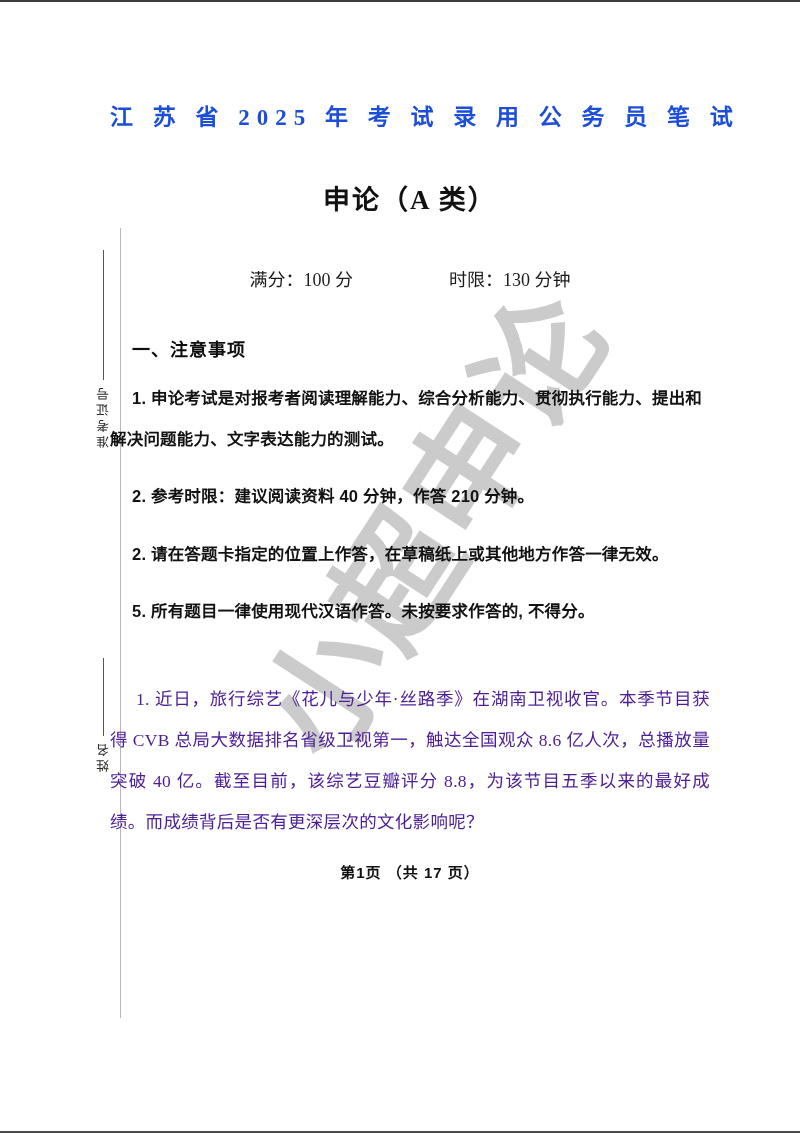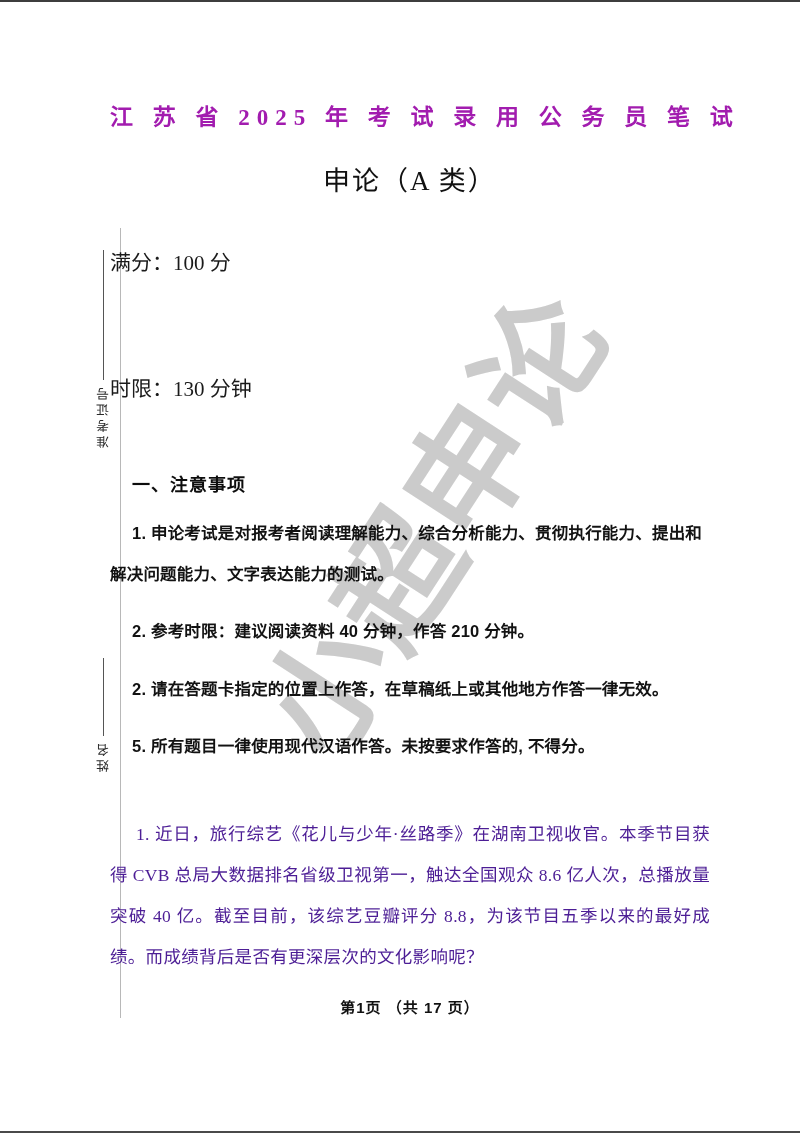--- a/index.html
+++ b/index.html
@@ -108,53 +108,52 @@
     z-index: 2;
   }
 
   .doc-title {
     margin-top: 98px;
     text-align: center;
     font-family: "Liberation Serif", "DejaVu Serif", serif;
     font-size: 23px;
     font-weight: 700;
     letter-spacing: 7px;
-    color: #a21caf;
+    color: #1d4ed8;
     white-space: nowrap;
   }
 
   .doc-subtitle {
-    margin-top: 27px;
+    margin-top: 46px;
     text-align: center;
     font-size: 27px;
-    font-weight: 400;
+    font-weight: 700;
     letter-spacing: 2px;
     color: #111111;
   }
 
   .meta-row {
     margin-top: 48px;
     display: flex;
     justify-content: center;
     gap: 96px;
-    font-size: 21px;
+    font-size: 18px;
     color: #1a1a1a;
-    flex-direction: column;
   }
 
   .section-heading {
     font-family: "Liberation Sans", "DejaVu Sans", sans-serif;
     font-size: 18px;
     font-weight: 700;
     color: #0d0d0d;
     letter-spacing: 1px;
     margin-left: 22px;
   }
 
-  .section-notice { margin-top: 68px; }
+  .section-notice { margin-top: 44px; }
   .section-materials { margin-top: 47px; }
 
   .notice-list {
     margin-top: 16px;
     margin-left: 0;
   }
 
   .notice-item {
     font-family: "Liberation Sans", "DejaVu Sans", sans-serif;
     font-size: 16.5px;

